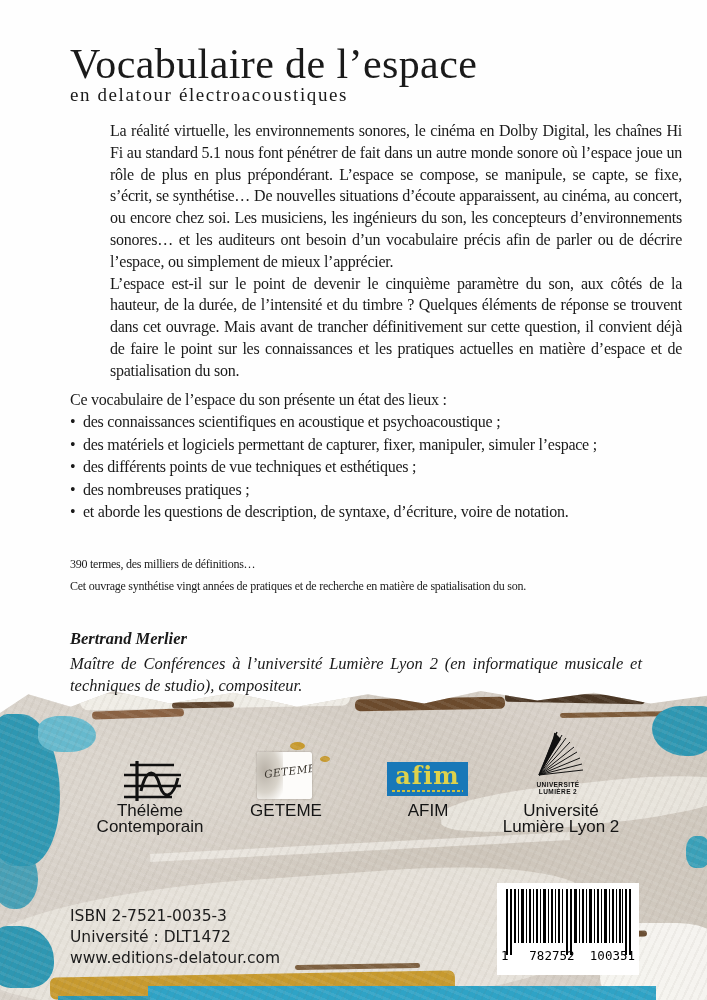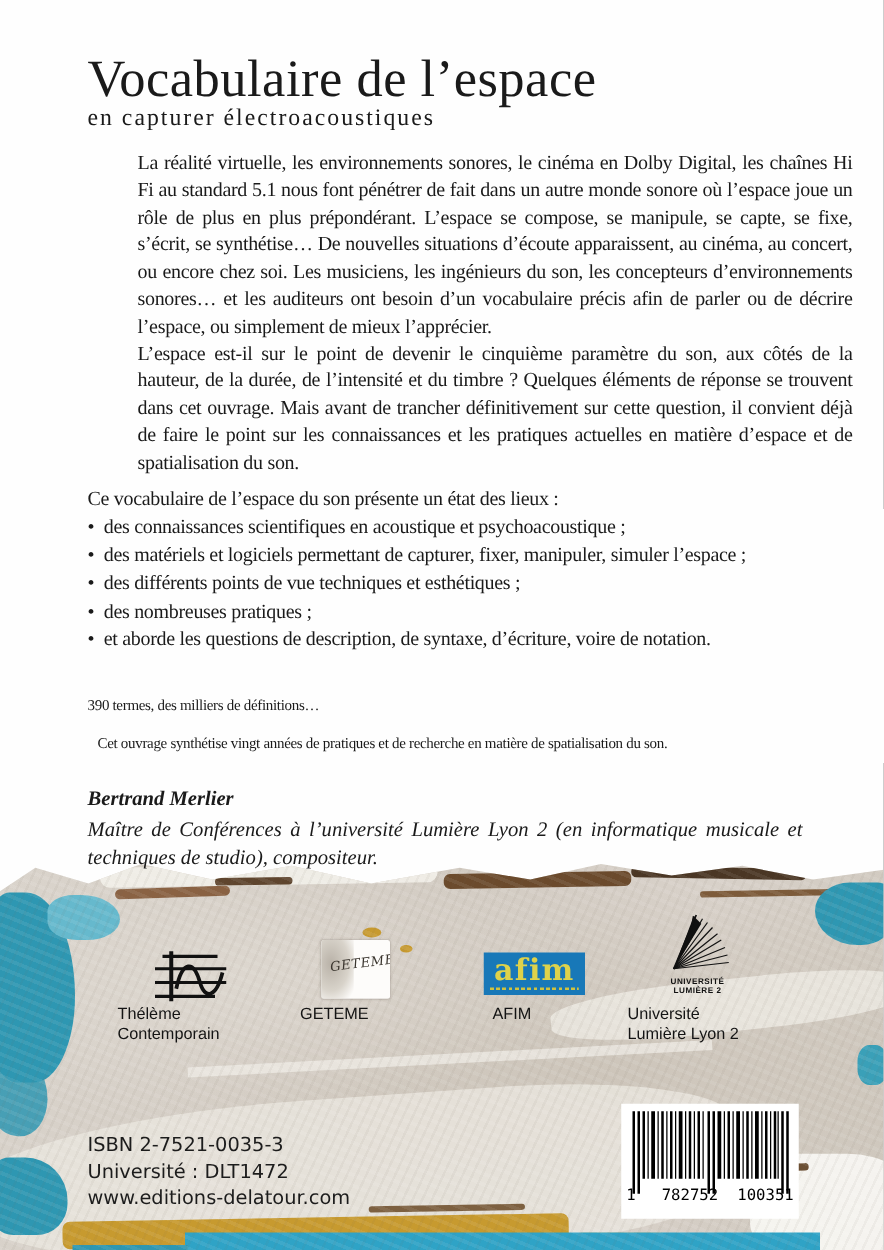--- a/index.html
+++ b/index.html
@@ -11,21 +11,21 @@
   
   .abs{position:absolute;left:70px;width:572px;}
   .title{top:40px;font-size:42px;letter-spacing:.4px;}
   .subtitle{top:84px;font-size:19px;letter-spacing:1.6px;}
   .bodyblock{top:120px;font-size:16px;line-height:21.8px;letter-spacing:-.25px;margin-left:40px;}
   .bodyblock p{margin:0;text-align:justify;}
   .overview{top:389px;font-size:16px;line-height:22.4px;letter-spacing:-.25px;}
   .overview .b{white-space:normal;}
   .bullet{display:inline-block;width:13px;}
   .summary{top:553px;font-size:12px;line-height:22px;letter-spacing:-.25px;}
-  .summary .just{text-align:justify;margin:8px;}
+  .summary .just{text-align:justify;margin:0;}
   .author{top:628px;font-size:16.5px;line-height:22.5px;}
   .author .name{font-weight:bold;font-style:italic;}
   .author .bio{font-style:italic;text-align:justify;margin-top:2px;}
   
   .texture{
     position:absolute;left:0;top:688px;width:707px;height:312px;z-index:1;
     background:
       radial-gradient(ellipse 420px 160px at 24% 30%, #ddd7cf 0%, rgba(221,215,207,0) 70%),
       radial-gradient(ellipse 500px 200px at 70% 55%, #cdc5ba 0%, rgba(205,197,186,0) 75%),
       linear-gradient(100deg,#d9d3cb 0%,#d2cbc2 45%,#d8d1c9 75%,#cfc8be 100%);
@@ -34,23 +34,23 @@
   .texture::after{
     content:"";position:absolute;inset:0;
     background:
       repeating-linear-gradient(115deg, rgba(110,100,85,.06) 0 2px, transparent 2px 7px),
       repeating-linear-gradient(22deg, rgba(255,255,255,.07) 0 3px, transparent 3px 8px);
   }
   .blob{position:absolute;}
   
   .logo{position:absolute;z-index:2;}
   .caption{
-    position:absolute;z-index:2;top:803px;
+    position:absolute;z-index:2;top:803px;text-align:center;
     font-family:"Liberation Sans","DejaVu Sans",sans-serif;
-    font-size:13px;line-height:15.5px;color:#141414;
+    font-size:17px;line-height:15.5px;color:#141414;
   }
   .geteme-box{
     left:257px;top:752px;width:55px;height:47px;background:#fdfcfa;
     border-radius:2px;box-shadow:0 0 2px rgba(90,80,70,.5);overflow:hidden;
   }
   .geteme-sketch{
     position:absolute;left:0;top:0;width:26px;height:47px;
     background:radial-gradient(ellipse at 30% 40%, #b9b2a8 0%, #d8d3ca 55%, rgba(253,252,250,0) 90%);
   }
   .geteme-script{
@@ -126,21 +126,21 @@
     <div class="blob" style="left:320px;top:68px;width:10px;height:6px;background:#c79a2f;border-radius:50%;"></div>
     <div class="blob" style="left:640px;top:0px;width:32px;height:8px;background:#b89335;border-radius:4px;transform:rotate(-2deg);"></div>
     <div class="blob" style="left:50px;top:286px;width:405px;height:22px;background:#c79a2f;transform:rotate(-1deg);border-radius:6px;"></div>
     <div class="blob" style="left:462px;top:298px;width:70px;height:10px;background:#d8b765;opacity:.6;border-radius:4px;"></div>
 
     <div class="blob" style="left:148px;top:298px;width:508px;height:14px;background:#2fa3c6;"></div>
     <div class="blob" style="left:58px;top:308px;width:92px;height:4px;background:#2e97b2;"></div>
   </div>
 
   <h1 class="abs title" style="margin:0;font-weight:500;">Vocabulaire de l’espace</h1>
-  <div class="abs subtitle">en capturer électroacoustiques</div>
+  <div class="abs subtitle">en delatour électroacoustiques</div>
 
   <div class="abs bodyblock">
     <p>La réalité virtuelle, les environnements sonores, le cinéma en Dolby Digital, les chaînes Hi Fi au standard 5.1 nous font pénétrer de fait dans un autre monde sonore où l’espace joue un rôle de plus en plus prépondérant. L’espace se compose, se manipule, se capte, se fixe, s’écrit, se synthétise… De nouvelles situations d’écoute apparaissent, au cinéma, au concert, ou encore chez soi. Les musiciens, les ingénieurs du son, les concepteurs d’environnements sonores… et les auditeurs ont besoin d’un vocabulaire précis afin de parler ou de décrire l’espace, ou simplement de mieux l’apprécier.</p>
     <p>L’espace est-il sur le point de devenir le cinquième paramètre du son, aux côtés de la hauteur, de la durée, de l’intensité et du timbre&nbsp;? Quelques éléments de réponse se trouvent dans cet ouvrage. Mais avant de trancher définitivement sur cette question, il convient déjà de faire le point sur les connaissances et les pratiques actuelles en matière d’espace et de spatialisation du son.</p>
   </div>
 
   <div class="abs overview">
     <div class="b">Ce vocabulaire de l’espace du son présente un état des lieux&nbsp;:</div>
     <div class="b"><span class="bullet">•</span><span>des connaissances scientifiques en acoustique et psychoacoustique&nbsp;;</span></div>
     <div class="b"><span class="bullet">•</span><span>des matériels et logiciels permettant de capturer, fixer, manipuler, simuler l’espace&nbsp;;</span></div>

